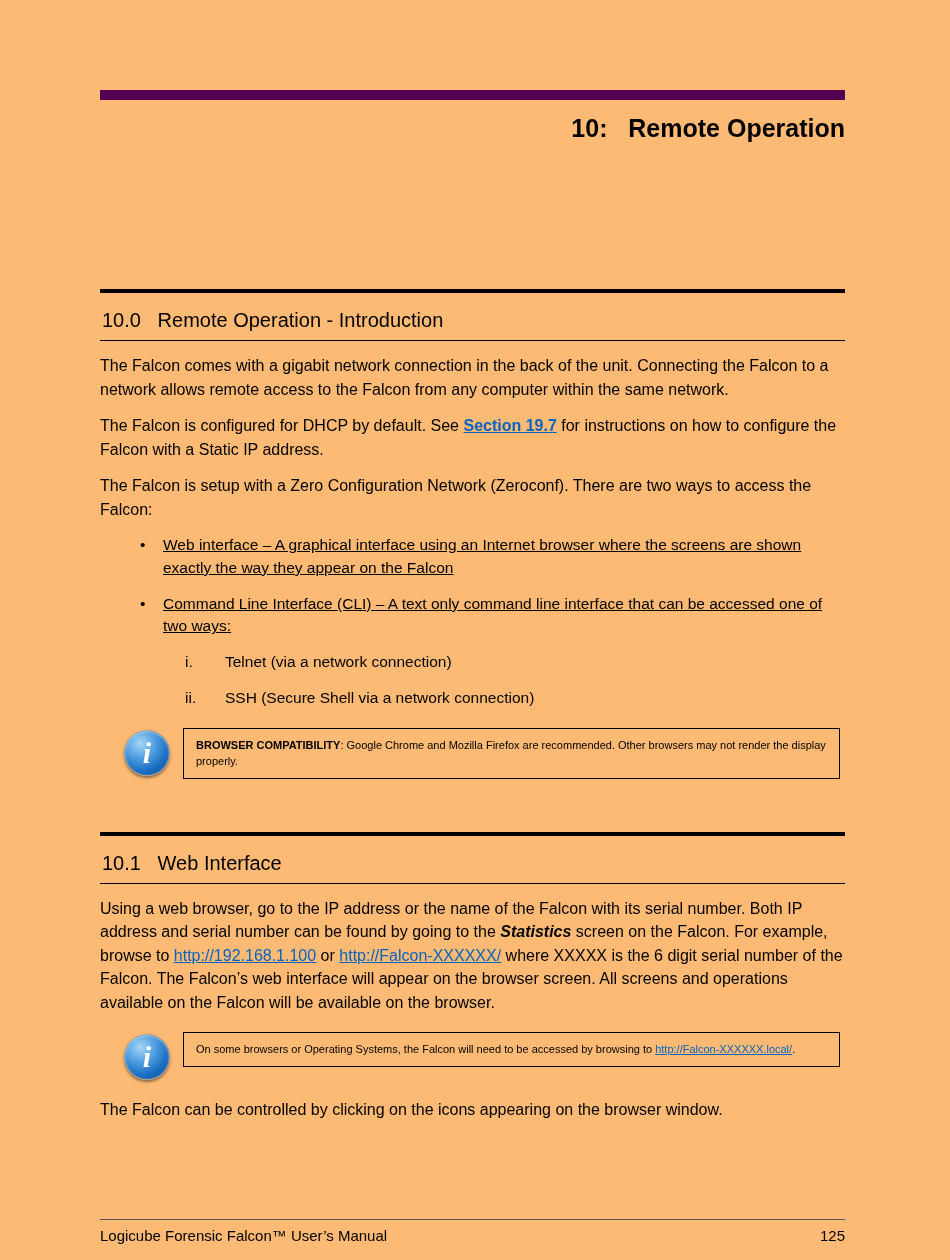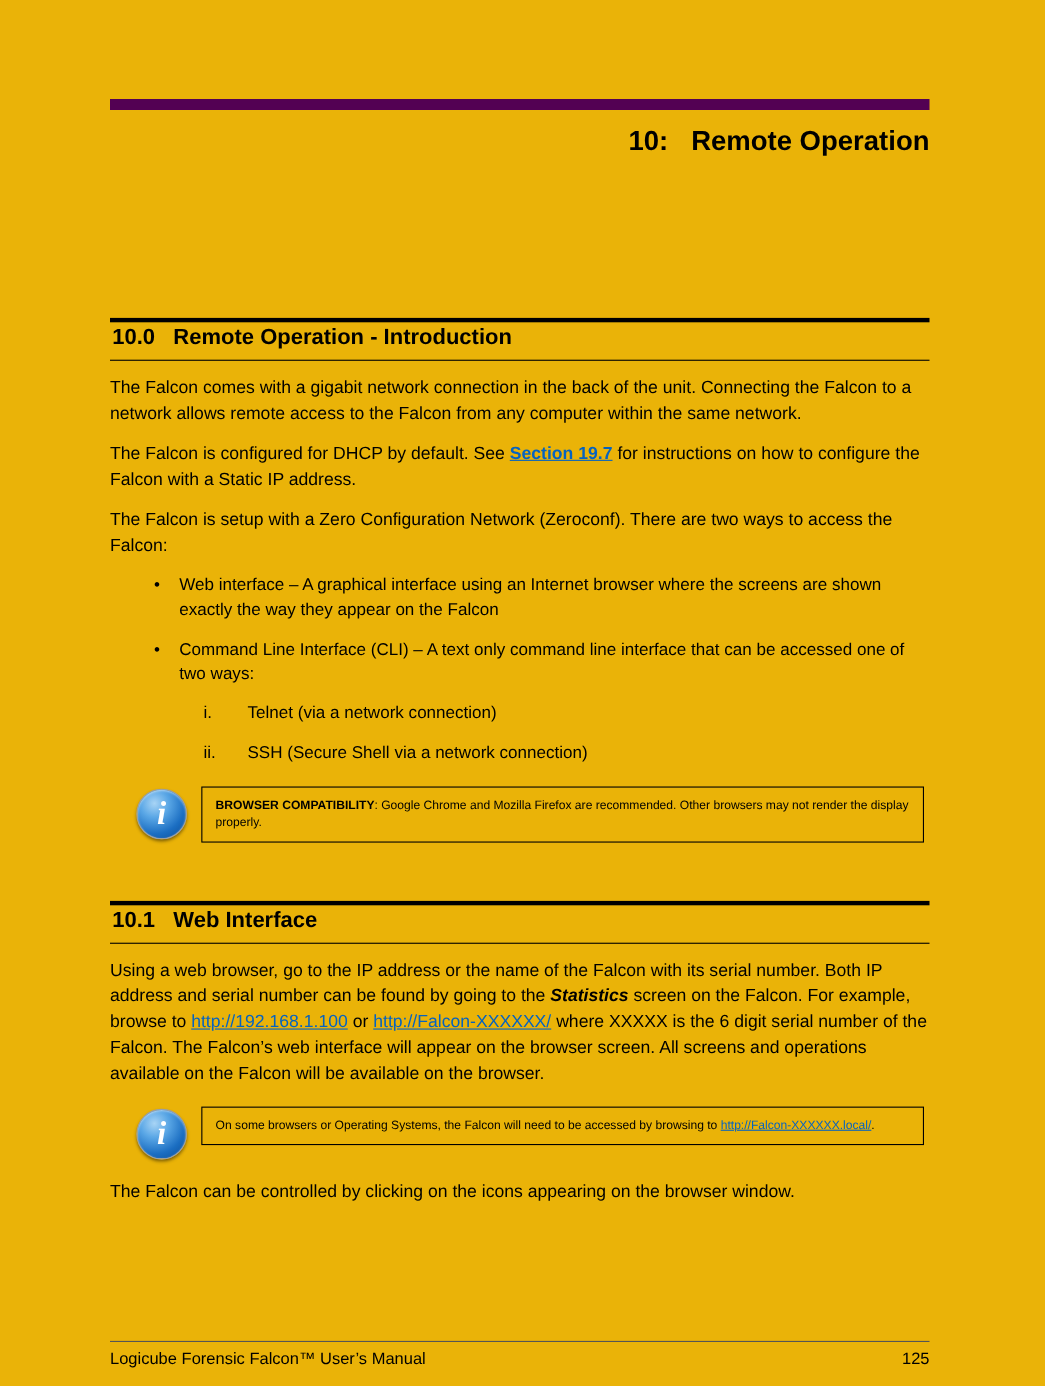--- a/index.html
+++ b/index.html
@@ -1,21 +1,21 @@
 <!DOCTYPE html>
 <html><head>
 <meta charset="utf-8">
 <style>
   * { margin: 0; padding: 0; box-sizing: border-box; }
   html, body { background: #ffffff; }
   .page {
     position: relative;
     width: 950px;
     height: 1260px;
-    background: #eab308;
+    background: #fdba74;
     font-family: "Liberation Sans", sans-serif;
     color: #000000;
     overflow: hidden;
   }
   .content { padding: 0 105px 0 100px; }
 
   .top-bar {
     margin-top: 90px;
     height: 10px;
     background: #530153;
@@ -26,22 +26,22 @@
     text-align: right;
     font-size: 25px;
     font-weight: bold;
     white-space: pre-wrap;
   }
 
   .sec-heading {
     border-top: 4px solid #000;
     border-bottom: 1px solid #000;
     font-size: 20px;
-    font-weight: bold;
-    padding: 3px 0 8px 2px;
+    font-weight: normal;
+    padding: 16px 0 8px 2px;
     white-space: pre-wrap;
   }
   .sec-heading.first { margin-top: 146px; }
   .sec-heading.second { margin-top: 53px; }
 
   p.body-text {
     font-size: 16px;
     line-height: 1.47;
     margin: 13px 0;
   }
@@ -55,21 +55,21 @@
   .bold { font-weight: bold; }
   .bold-italic { font-weight: bold; font-style: italic; }
 
   .bullet-row {
     display: flex;
     margin: 13px 0 13px 40px;
     font-size: 15.5px;
     line-height: 1.47;
   }
   .bullet-marker { width: 23px; flex: 0 0 23px; }
-  .bullet-text { flex: 1; }
+  .bullet-text { flex: 1; text-decoration: underline; }
 
   .roman-row {
     display: flex;
     margin: 13px 0 13px 85px;
     font-size: 15.5px;
     line-height: 1.47;
   }
   .roman-label { width: 40px; flex: 0 0 40px; }
   .roman-text { flex: 1; }
 

